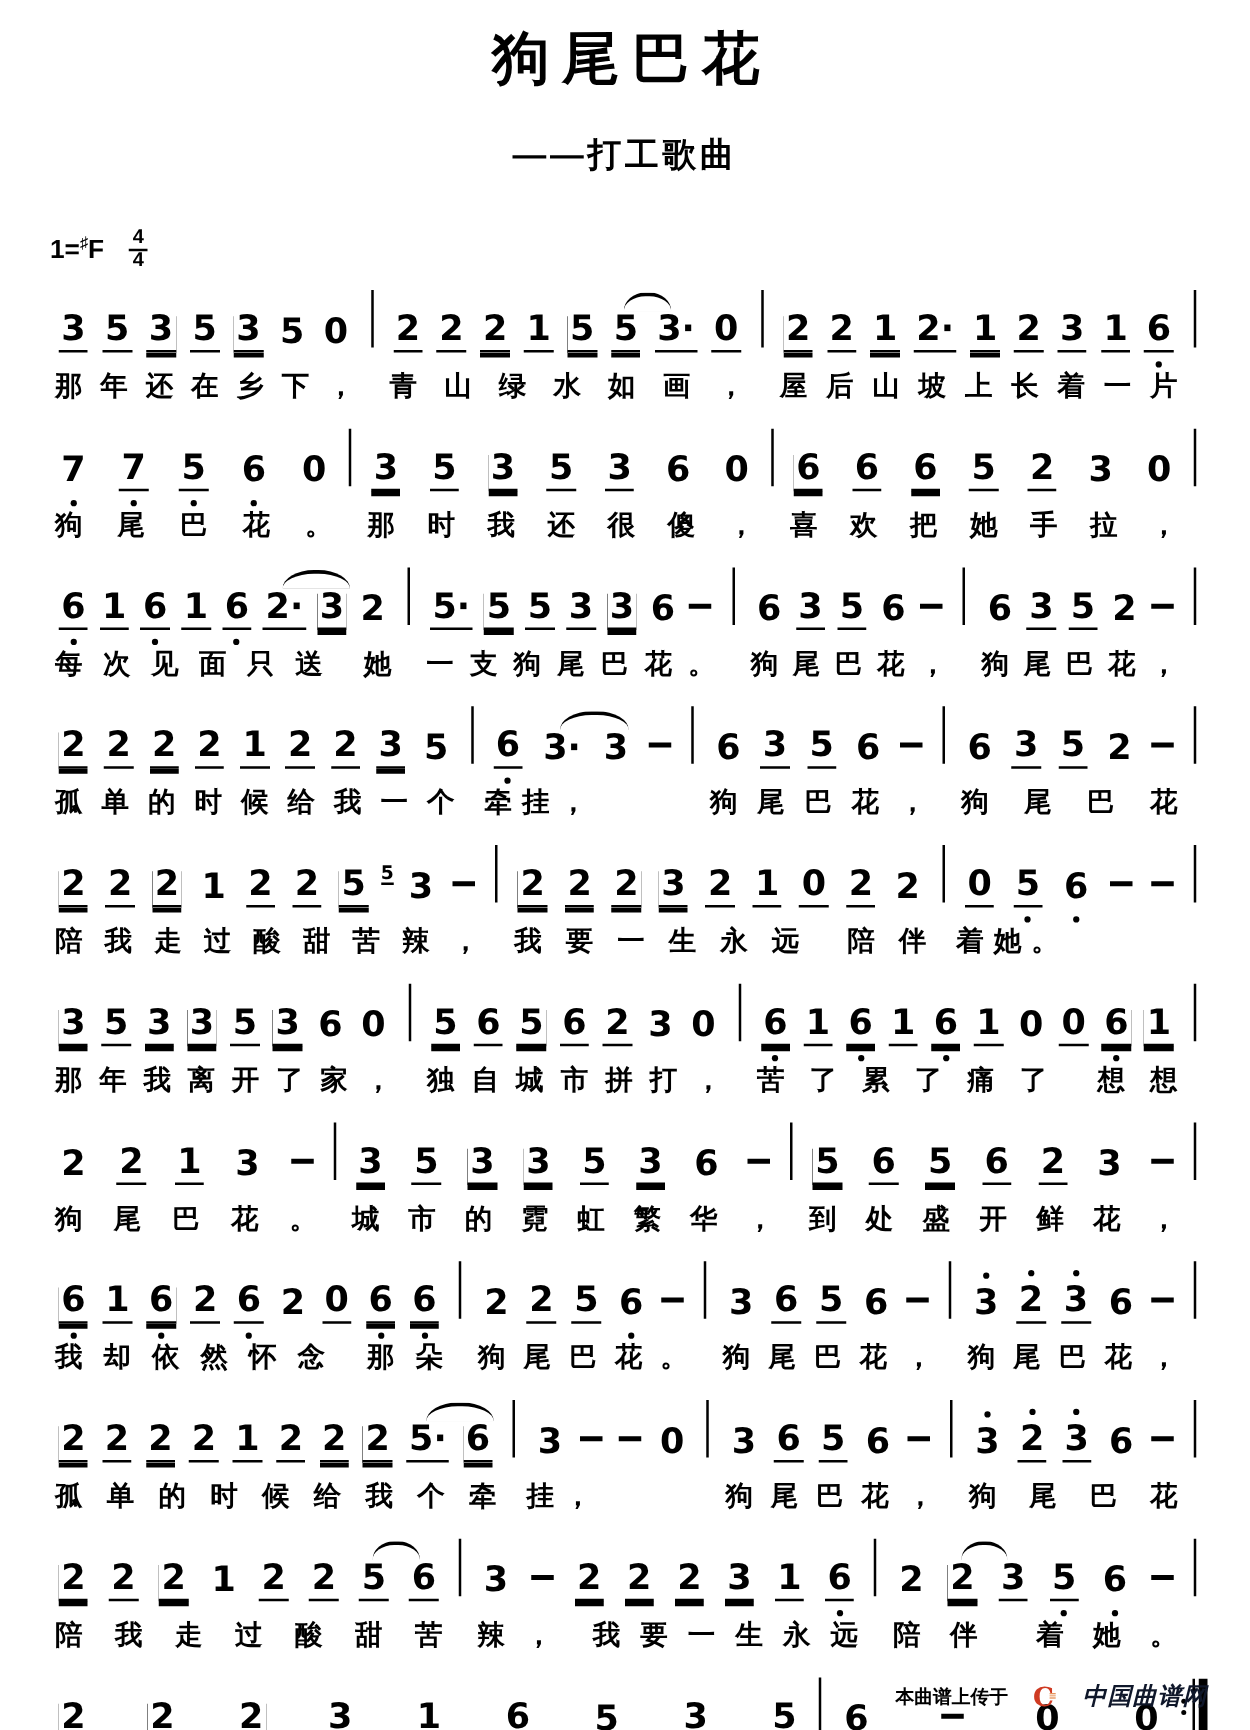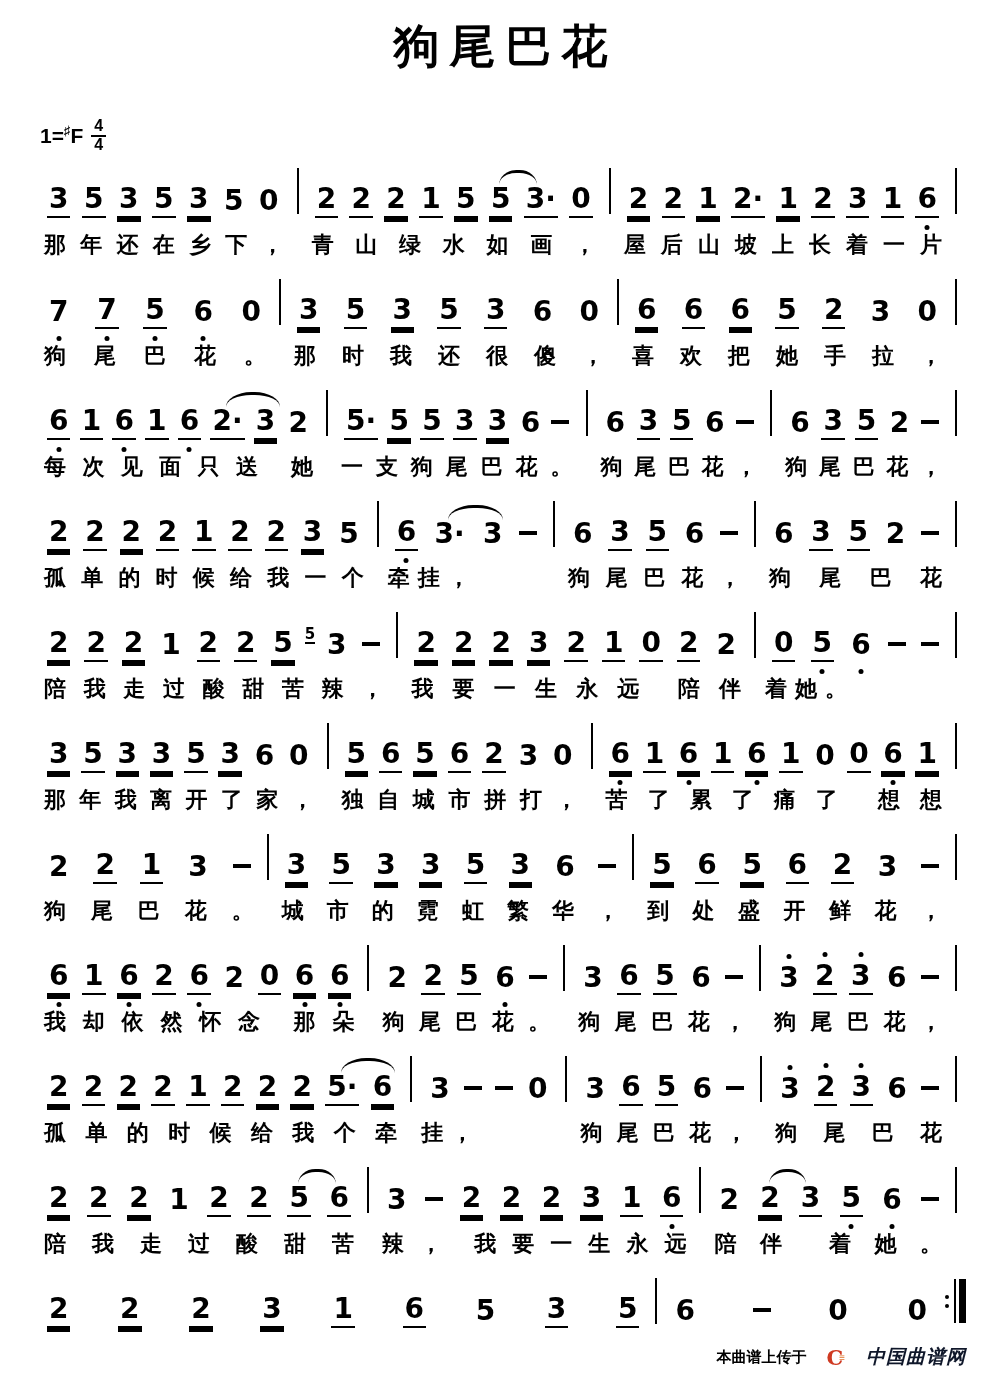--- a/index.html
+++ b/index.html
@@ -2,21 +2,21 @@
 <html><head>
 <meta charset="utf-8">
 <style>
   html,body{margin:0;padding:0;background:#e8e8e8;}
   .page{position:relative;width:1000px;height:1384px;margin:0 auto;background:#fff;
         font-family:"Liberation Sans",sans-serif;color:#000;overflow:hidden;}
   .title{text-align:center;font-size:46px;font-weight:700;letter-spacing:10px;padding-top:16px;padding-left:11px;}
   .subtitle{text-align:center;font-size:27px;font-weight:700;letter-spacing:3px;margin-top:28px;}
   .header-row{position:relative;height:78px;}
   .credits{position:absolute;right:40px;top:-8px;font-size:21px;font-weight:700;line-height:1.5;}
-  .keysig{position:absolute;left:40px;bottom:2px;font-size:21px;font-weight:700;display:flex;align-items:center;gap:8px;}
+  .keysig{position:absolute;left:40px;bottom:2px;font-size:21px;font-weight:700;display:flex;align-items:center;gap:20px;}
   .keysig .sharp{font-size:13px;position:relative;top:-8px;}
   .timesig{display:inline-block;text-align:center;font-size:16px;line-height:1.05;font-weight:700;}
   .ts-num{border-bottom:2px solid #000;padding:0 3px;display:block;}
   .ts-den{display:block;}
 
   .score{padding:10px 34px 0 40px;}
   .score-line{display:flex;align-items:flex-start;margin-bottom:17px;}
   .measure{display:flex;flex-direction:column;min-width:0;}
   .notes-row{display:flex;justify-content:space-between;align-items:flex-end;height:52px;padding:0 5px;}
   .note{position:relative;display:inline-block;margin:0 2px;}
@@ -46,20 +46,21 @@
   .logo-c{font-size:21px;font-weight:900;color:#cf3a22;font-family:"DejaVu Serif",serif;}
   .logo-lines{font-size:10px;color:#e0762f;letter-spacing:-1px;margin-left:-4px;font-weight:700;}
   .sitename{font-size:19px;font-weight:700;font-style:italic;color:#0f172a;letter-spacing:1px;margin-left:2px;}
 </style>
 </head>
 <body>
 
 <div class="page">
 
   <div class="title">狗尾巴花</div>
+  <div class="subtitle">——打工歌曲</div>
 
   <div class="header-row">
     <div class="keysig">
       <span><span>1=</span><span class="sharp">♯</span><span>F</span></span>
       <span class="timesig">
         <span class="ts-num">4</span>
         <span class="ts-den">4</span>
       </span>
     </div>
   </div>

